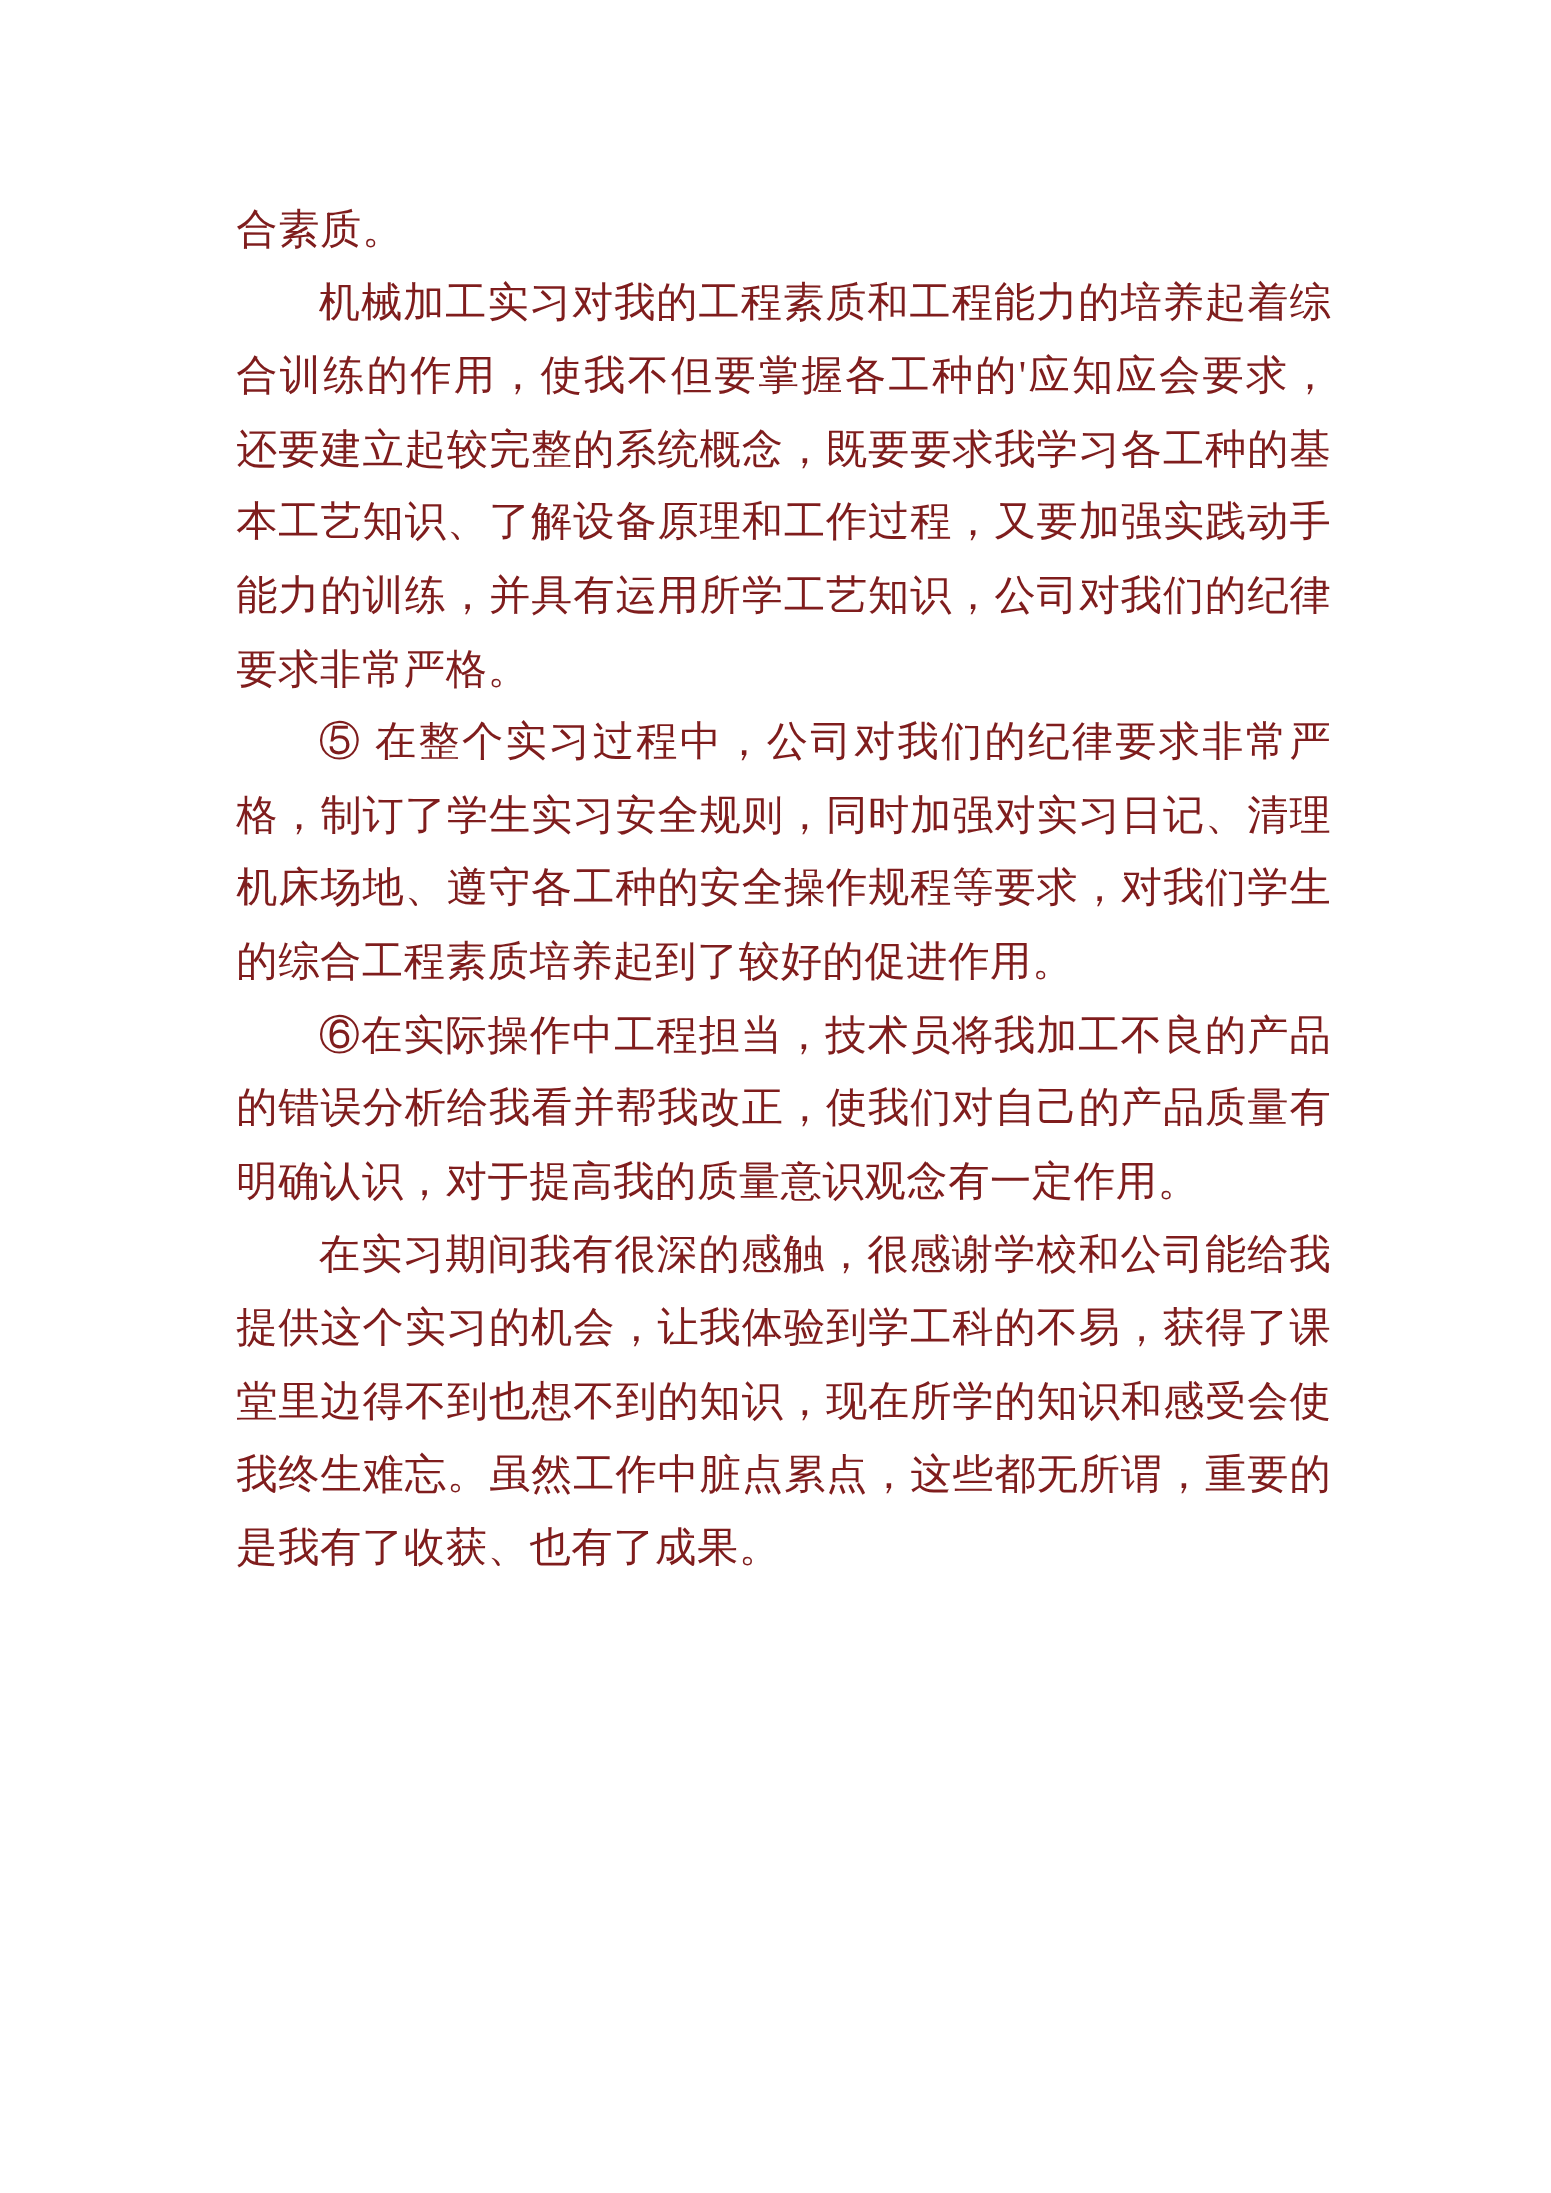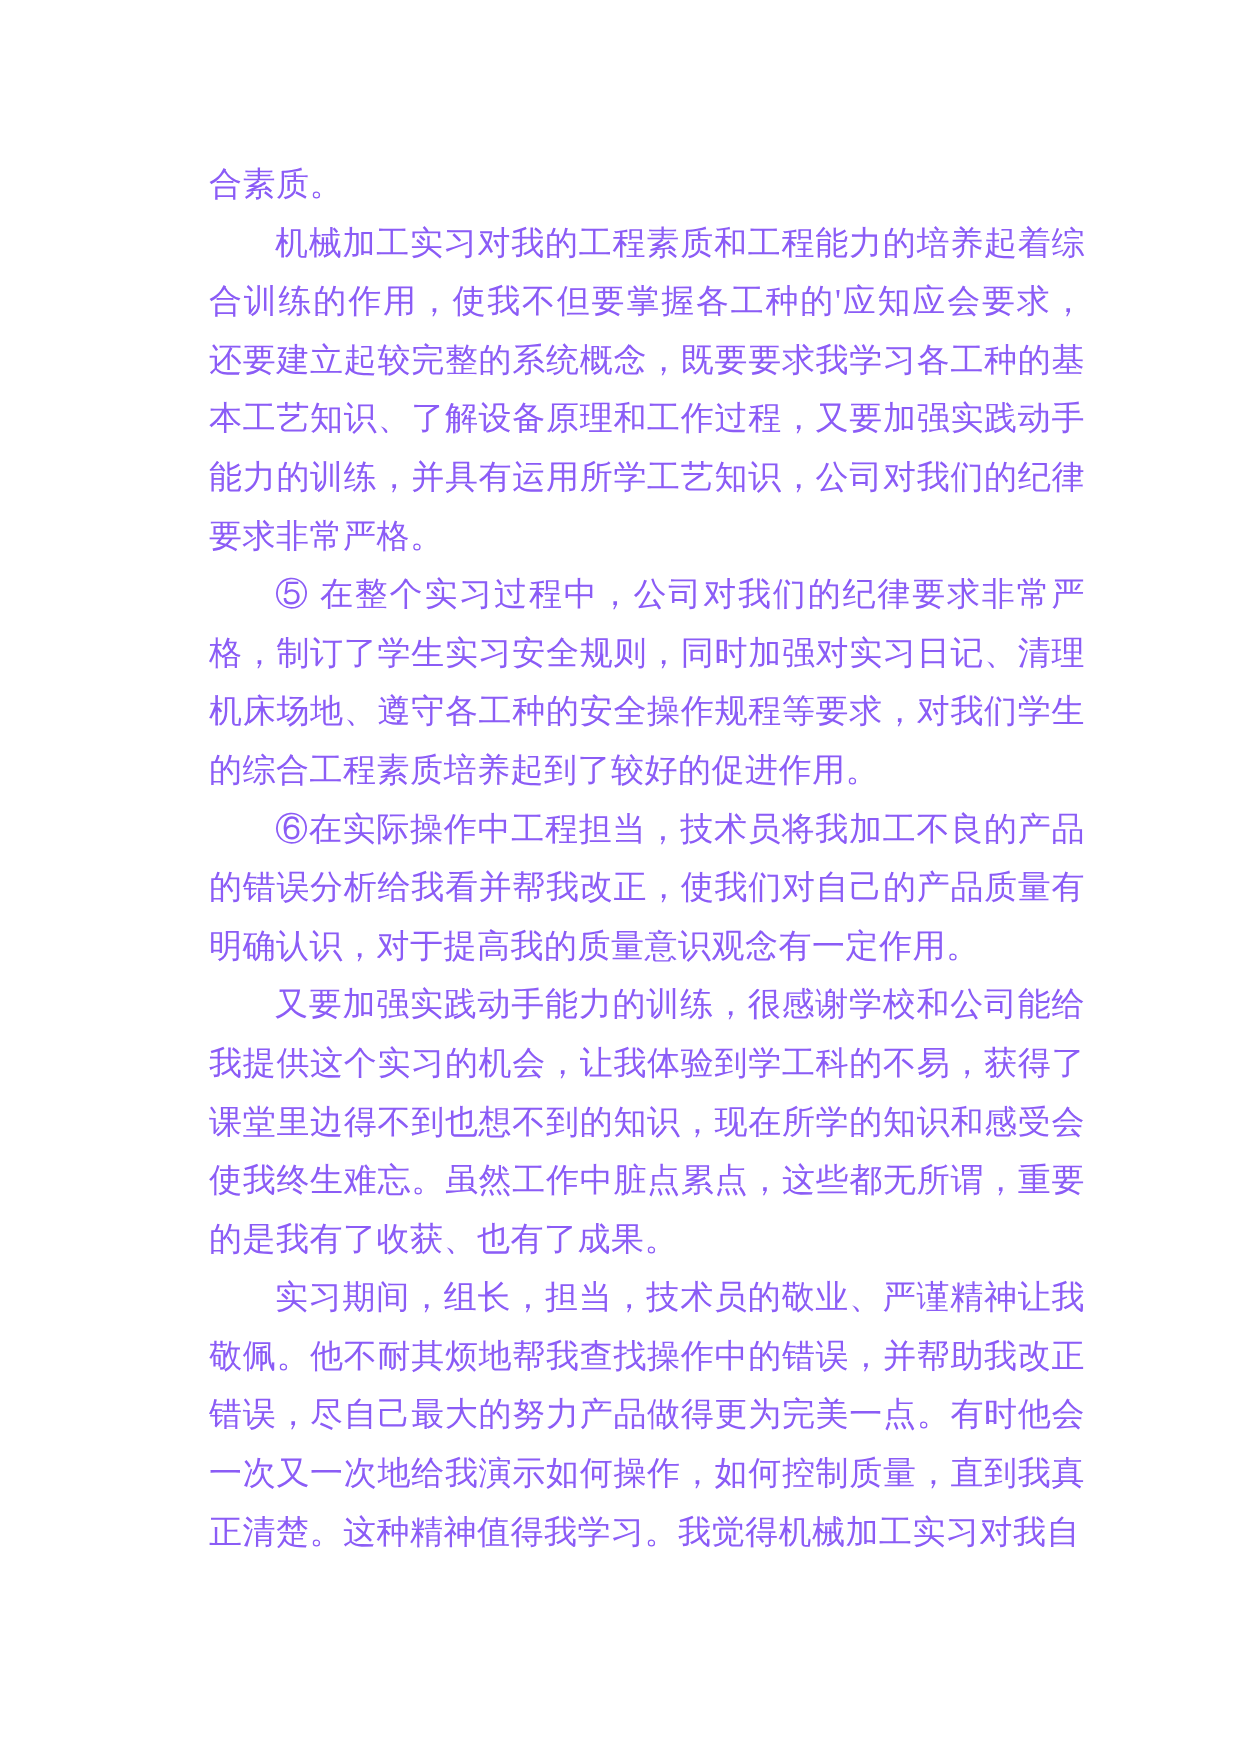--- a/index.html
+++ b/index.html
@@ -15,39 +15,37 @@
     overflow: hidden;
     font-family: "Liberation Serif", serif;
   }
   .text-block {
     position: absolute;
     left: 189px;
     top: 155px;
     width: 876px;
     font-size: 33px;
     line-height: 58.6px;
-    color: #8b5cf6;
+    color: #7f1d1d;
     text-align: justify;
     letter-spacing: 0.5px;
     font-weight: 400;
-    margin-left: 20px;
   }
   .para {
     margin: 0;
     padding: 0;
   }
   .para.indent {
     text-indent: 2em;
   }
 </style>
 </head>
 <body>
 
 <div class="page">
   <div class="text-block">
     <p class="para">合素质。</p>
     <p class="para indent">机械加工实习对我的工程素质和工程能力的培养起着综合训练的作用，使我不但要掌握各工种的'应知应会要求，还要建立起较完整的系统概念，既要要求我学习各工种的基本工艺知识、了解设备原理和工作过程，又要加强实践动手能力的训练，并具有运用所学工艺知识，公司对我们的纪律要求非常严格。</p>
     <p class="para indent">⑤ 在整个实习过程中，公司对我们的纪律要求非常严格，制订了学生实习安全规则，同时加强对实习日记、清理机床场地、遵守各工种的安全操作规程等要求，对我们学生的综合工程素质培养起到了较好的促进作用。</p>
     <p class="para indent">⑥在实际操作中工程担当，技术员将我加工不良的产品的错误分析给我看并帮我改正，使我们对自己的产品质量有明确认识，对于提高我的质量意识观念有一定作用。</p>
-    <p class="para indent">又要加强实践动手能力的训练，很感谢学校和公司能给我提供这个实习的机会，让我体验到学工科的不易，获得了课堂里边得不到也想不到的知识，现在所学的知识和感受会使我终生难忘。虽然工作中脏点累点，这些都无所谓，重要的是我有了收获、也有了成果。</p>
-    <p class="para indent">实习期间，组长，担当，技术员的敬业、严谨精神让我敬佩。他不耐其烦地帮我查找操作中的错误，并帮助我改正错误，尽自己最大的努力产品做得更为完美一点。有时他会一次又一次地给我演示如何操作，如何控制质量，直到我真正清楚。这种精神值得我学习。我觉得机械加工实习对我自</p>
+    <p class="para indent">在实习期间我有很深的感触，很感谢学校和公司能给我提供这个实习的机会，让我体验到学工科的不易，获得了课堂里边得不到也想不到的知识，现在所学的知识和感受会使我终生难忘。虽然工作中脏点累点，这些都无所谓，重要的是我有了收获、也有了成果。</p>
   </div>
 </div>
 
 </body></html>

